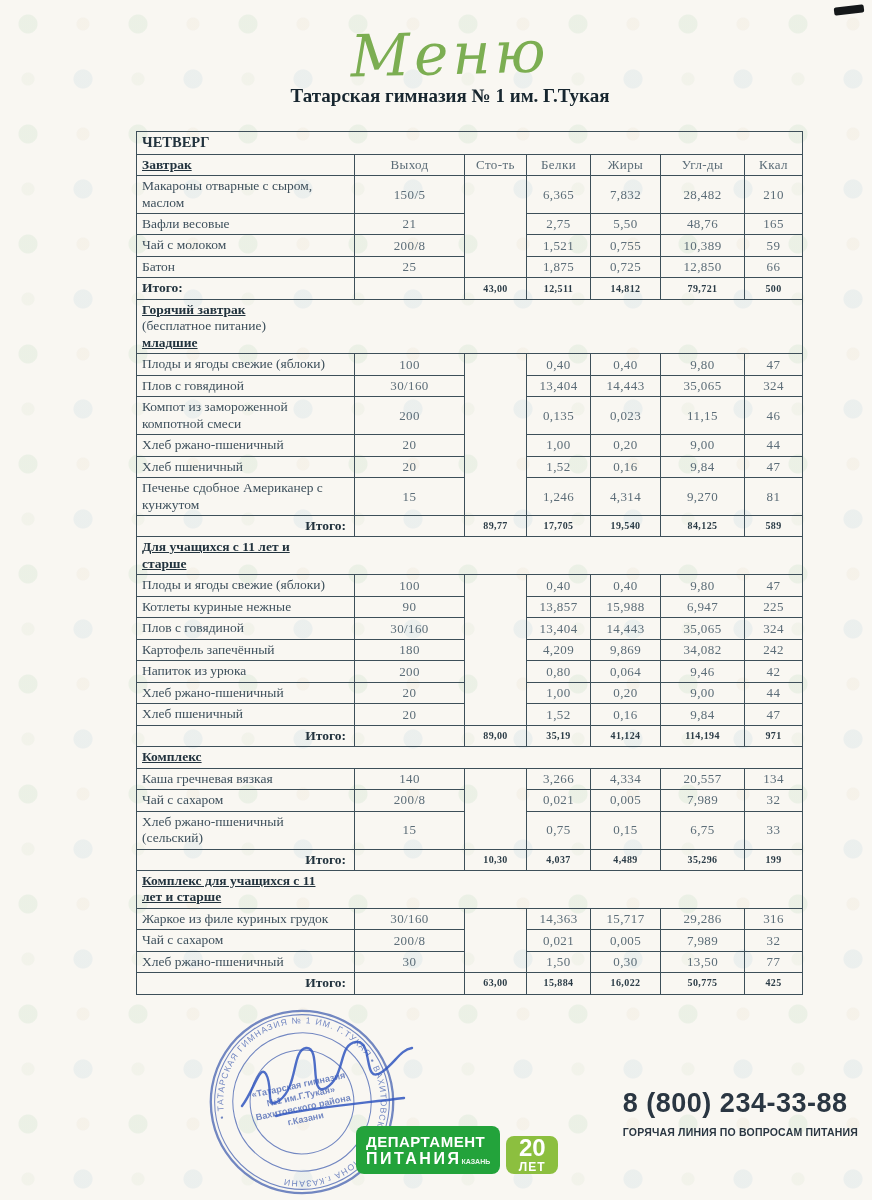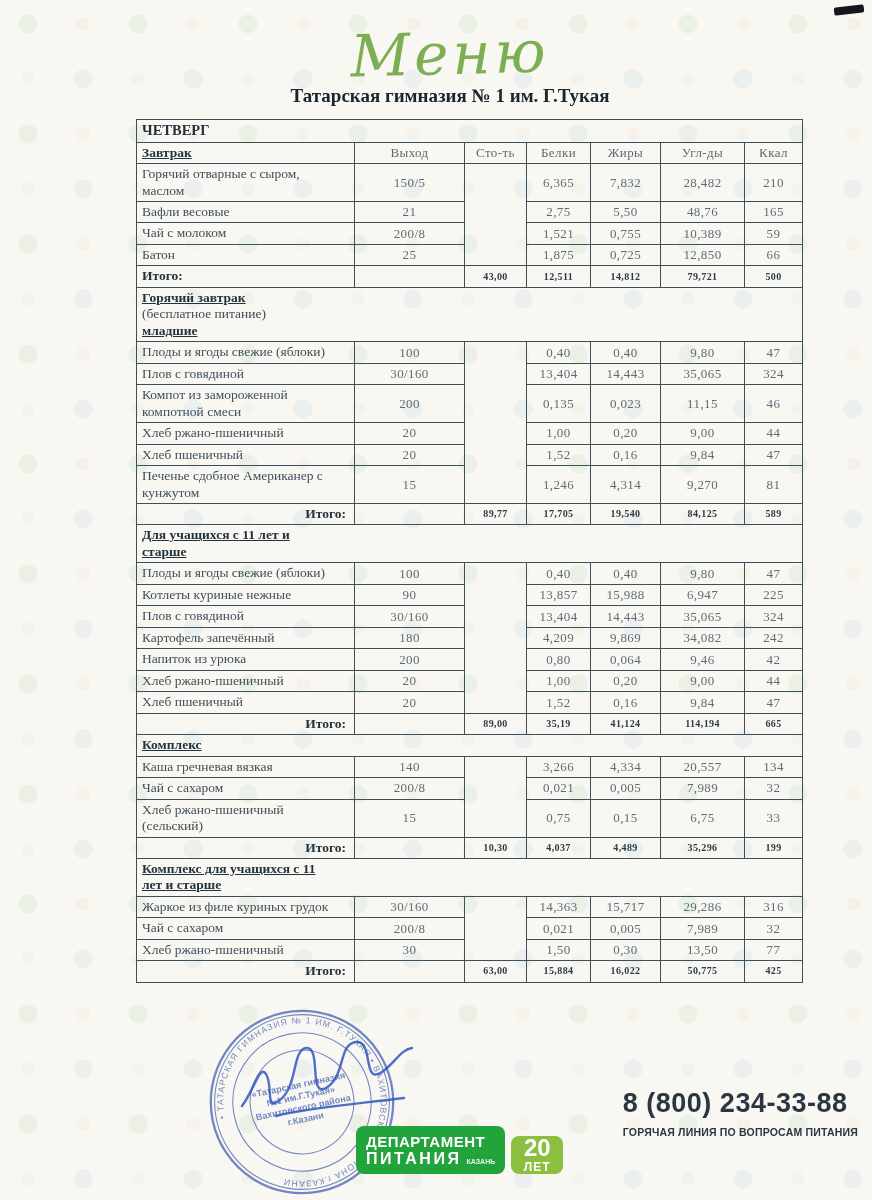--- a/index.html
+++ b/index.html
@@ -12,21 +12,21 @@
       radial-gradient(circle at 83px 24px, rgba(205,186,148,.09) 6px, rgba(205,186,148,0) 7px),
       radial-gradient(circle at 28px 79px, rgba(168,198,158,.09) 6px, rgba(168,198,158,0) 7px);
     background-size:110px 110px;
   }
   .corner-mark{position:absolute;top:6px;right:8px;width:30px;height:8px;background:#15181a;transform:rotate(-7deg);border-radius:2px}
   .header{margin-left:28px;padding-top:24px;text-align:center}
   .title{font-family:"DejaVu Serif",serif;font-style:italic;font-weight:400;font-size:58px;line-height:1.05;color:#7cae52;letter-spacing:4px;transform:rotate(-1.5deg)}
   .date-line{margin-top:4px;font-size:19px;font-weight:bold;color:#17262f}
   .school-line{font-size:19px;font-weight:bold;color:#17262f}
 
-  table.menu{border-collapse:collapse;table-layout:fixed;width:666px;margin:12px 0 0 136px;font-size:13.5px}
+  table.menu{border-collapse:collapse;table-layout:fixed;width:666px;margin:24px 0 0 136px;font-size:13.5px}
   .menu td{border:1.4px solid #3d4f59;padding:2px 5px;line-height:1.22;vertical-align:middle;color:#4c5d69;overflow:hidden}
   .menu td.num{text-align:center;font-size:13px;color:#5c6d78;letter-spacing:.4px}
   .menu td.day-cell{font-weight:bold;color:#22333e;font-size:14.5px}
   .menu td.head-dish{font-weight:bold;text-decoration:underline;color:#22333e}
   .menu td.head-num{color:#5a6b76;font-size:13px;font-weight:normal}
   .menu td.name-col{padding-right:16px;color:#3e505c}
   .menu td.section-title-cell{font-weight:bold;color:#22333e}
   .menu .section-title-cell .u{text-decoration:underline}
   .menu .section-title-cell .plain{font-weight:normal;text-decoration:none;color:#3c4e5a}
   .menu td.total-label{font-weight:bold;color:#22333e}
@@ -38,21 +38,21 @@
   .stamp .st{fill:none;stroke:#4d68b4;stroke-width:2.4}
   .stamp .thin{stroke-width:1.1}
   .stamp .ring-text{font-size:9px;fill:#4d68b4;letter-spacing:1.1px;font-family:"Liberation Sans",sans-serif}
   .stamp .center-text{font-size:9.5px;fill:#4d68b4;text-anchor:middle;font-family:"Liberation Sans",sans-serif;font-weight:bold}
   .signature{position:absolute;left:236px;top:1020px}
   .signature .sig{fill:none;stroke:#3056c0;stroke-width:2.4;stroke-linecap:round;opacity:.85}
 
   .logo-wrap{position:absolute;left:356px;top:1126px;display:flex;align-items:flex-end;font-family:"Liberation Sans",sans-serif}
   .logo-main{background:#23a33b;color:#fff;border-radius:8px;padding:7px 10px 6px;display:flex;flex-direction:column;justify-content:center}
   .logo-line1{font-size:15px;font-weight:bold;letter-spacing:.5px}
-  .logo-line2row{display:flex;align-items:baseline;gap:5px}
+  .logo-line2row{display:flex;align-items:baseline;}
   .logo-line2{font-size:16px;font-weight:bold;letter-spacing:2.5px}
   .logo-city{font-size:7px;font-weight:bold;opacity:.9}
   .logo-badge{background:#8cbf3f;color:#fff;border-radius:8px;margin-left:6px;width:52px;display:flex;flex-direction:column;align-items:center;justify-content:center}
   .badge-num{font-size:24px;font-weight:bold;line-height:1}
   .badge-label{font-size:12px;font-weight:bold;letter-spacing:1px}
 
   .phone-wrap{position:absolute;right:14px;top:1088px;text-align:left;font-family:Liberation Sans, sans-serif;color:#2a3642}
   .phone{font-size:27px;font-weight:bold;letter-spacing:.5px}
   .hotline{margin-top:7px;font-size:10.5px;font-weight:bold;letter-spacing:.2px}
 </style>
@@ -84,21 +84,21 @@
         <tr class="head-row">
           <td class="head-dish">Завтрак</td>
           <td class="num head-num">Выход</td>
           <td class="num head-num">Сто-ть</td>
           <td class="num head-num">Белки</td>
           <td class="num head-num">Жиры</td>
           <td class="num head-num">Угл-ды</td>
           <td class="num head-num">Ккал</td>
         </tr>
         <tr class="food-row">
-          <td class="name-col">Горячий отварные с сыром, маслом</td>
+          <td class="name-col">Макароны отварные с сыром, маслом</td>
           <td class="num">150/5</td>
           <td class="num cost-span" rowspan="4"></td>
           <td class="num">6,365</td>
           <td class="num">7,832</td>
           <td class="num">28,482</td>
           <td class="num">210</td>
         </tr>
         <tr class="food-row">
           <td class="name-col">Вафли весовые</td>
           <td class="num">21</td>
@@ -253,21 +253,21 @@
           <td class="num">9,84</td>
           <td class="num">47</td>
         </tr>
         <tr class="total-row">
           <td class="total-label ta-r">Итого:</td>
           <td></td>
           <td class="num tot">89,00</td>
           <td class="num tot">35,19</td>
           <td class="num tot">41,124</td>
           <td class="num tot">114,194</td>
-          <td class="num tot">665</td>
+          <td class="num tot">971</td>
         </tr>
         <tr class="section-row">
           <td class="section-title-cell" colspan="7"><span class="u">Комплекс</span></td>
         </tr>
         <tr class="food-row">
           <td class="name-col">Каша гречневая вязкая</td>
           <td class="num">140</td>
           <td class="num cost-span" rowspan="3"></td>
           <td class="num">3,266</td>
           <td class="num">4,334</td>

